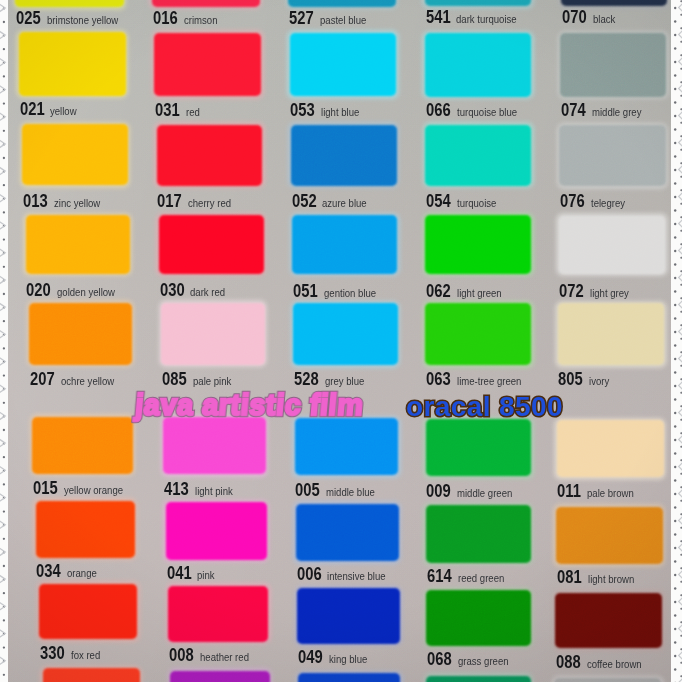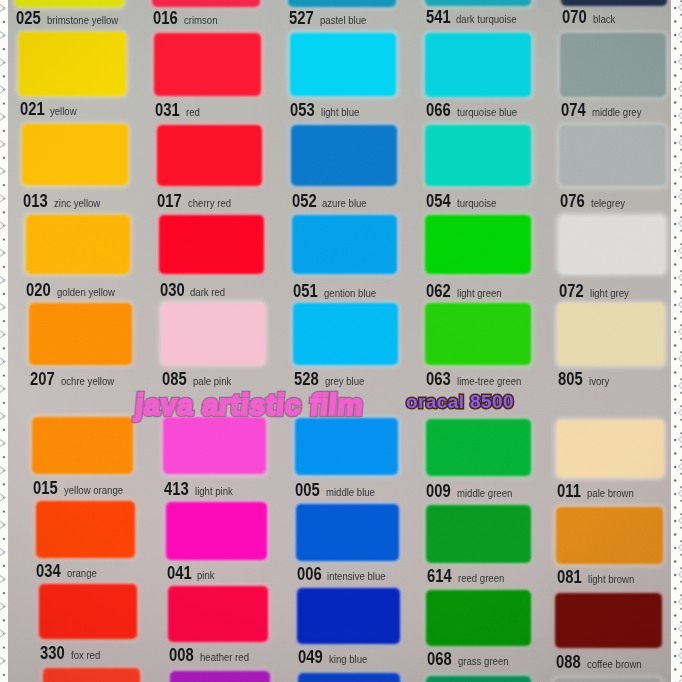--- a/index.html
+++ b/index.html
@@ -40,21 +40,21 @@
   .wm{position:absolute;z-index:8;font-weight:bold;white-space:nowrap;
       filter:blur(0.45px);}
   #wm1{left:134px;top:389px;font-size:28.5px;
        transform:skewX(-5deg);transform-origin:0 100%;
        color:#ef62cd; -webkit-text-stroke:2.6px #ef62cd; paint-order:stroke fill;
        letter-spacing:0.7px;}
   #wm1b{left:134px;top:389px;font-size:28.5px;
        transform:skewX(-5deg);transform-origin:0 100%;
        color:transparent; -webkit-text-stroke:4.6px #8d6486; paint-order:stroke fill;
        letter-spacing:0.7px;z-index:7;}
-  #wm2{left:406px;top:391px;font-size:19px;color:#8b5cf6;
+  #wm2{left:406px;top:391px;font-size:28px;color:#1d4ed8;
        -webkit-text-stroke:3.1px #4a2c10; paint-order:stroke fill;
        letter-spacing:0.4px;}
 </style>
 </head>
 <body>
 
 <div id="stage">
 
   <div id="plane">
     <div id="card"></div>

